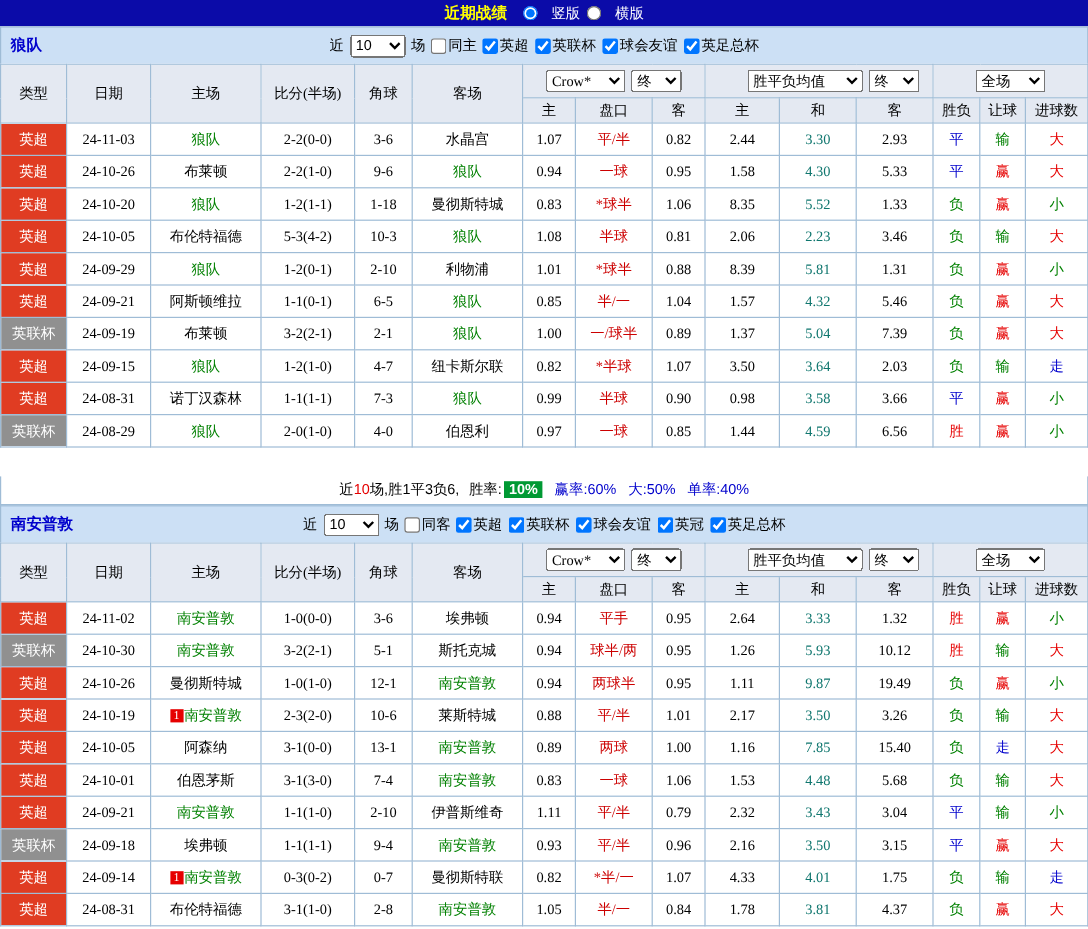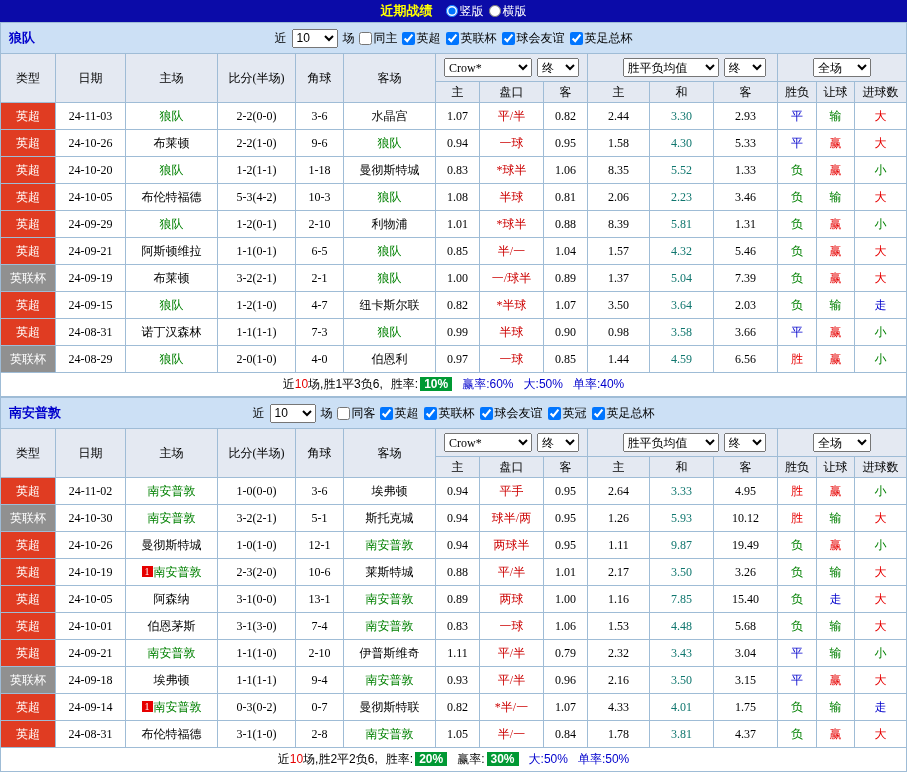--- a/index.html
+++ b/index.html
@@ -2,34 +2,34 @@
 <html><head>
 <meta charset="utf-8">
 <style>
   html,body{margin:0;padding:0;}
   body{width:907px;height:774px;overflow:hidden;background:#fff;color:#000;
        font-family:"Liberation Sans","DejaVu Sans",sans-serif;font-size:12px;}
 
   
   .topbar{height:22px;background:#0b0ba8;display:flex;align-items:center;justify-content:center;gap:5px;color:#fff;}
   .topbar .title{color:#ffff00;font-weight:bold;font-size:13px;margin-right:8px;}
-  .topbar label{display:inline-flex;align-items:center;gap:2px;cursor:pointer;}
+  .topbar label{display:inline-flex;align-items:center;gap:12px;cursor:pointer;}
   .topbar input{margin:0;width:12px;height:12px;}
 
   
   .team-row{height:30px;background:#cce0f5;border:1px solid #9fbcd6;border-bottom:none;
             display:flex;align-items:center;position:relative;}
   .team-name{position:absolute;left:8px;color:#0000cc;font-weight:bold;font-size:13px;}
   .filters{margin:0 auto;display:flex;align-items:center;gap:4px;}
   .filters .cb{display:inline-flex;align-items:center;gap:1px;}
   .filters input[type=checkbox]{width:13px;height:13px;margin:0 1px 0 0;}
   .comp-filters{display:inline-flex;align-items:center;gap:5px;}
   .sel{font-size:12px;height:19px;font-family:inherit;margin:0 1px;}
   .count{width:46px;}
-  .w-source{width:88px;}
+  .w-source{width:66px;}
   .w-time{width:42px;}
   .w-avg{width:96px;margin-left:24px;}
   .w-scope{width:58px;}
 
   
   table.stats{width:907px;border-collapse:collapse;table-layout:fixed;font-family:Liberation Serif, serif;}
   .stats th,.stats td{border:1px solid #9fbcd6;text-align:center;white-space:nowrap;overflow:hidden;padding:0;}
   .stats thead th{background:#e4e9f2;font-weight:normal;}
   .stats tr.h1 th{height:27px;}
   .stats tr.h2 th{height:20px;}
@@ -40,21 +40,21 @@
   .stats td.hdc{color:#cc0000;}
   .stats td.avg-draw{color:#0f766e;}
   .res-red{color:#e60000;}
   .res-blue{color:#0000cc;}
   .res-green{color:#008000;}
   .badge1{display:inline-block;background:#e60000;color:#fff;font-size:10px;line-height:11px;
           min-width:11px;margin-right:1px;vertical-align:1px;}
 
   
   .summary{height:23px;border:1px solid #9fbcd6;border-top:none;display:flex;align-items:center;
-           justify-content:center;gap:8px;background:#fff;}
+           justify-content:center;gap:8px;background:#fff;margin-top:24px;}
   .summary .red{color:#e60000;}
   .summary-items{display:inline-flex;gap:10px;align-items:center;}
   .stat-blue{color:#0000cc;}
   .stat-plain{color:#000;}
   .hl{background:#009933;color:#fff;padding:0 4px;font-weight:bold;margin-left:2px;}
 </style>
 </head>
 <body>
 
 <div class="topbar">
@@ -452,21 +452,21 @@
     <td>24-11-02</td>
     <td><span class="focus">南安普敦</span></td>
     <td>1-0(0-0)</td>
     <td>3-6</td>
     <td><span>埃弗顿</span></td>
     <td>0.94</td>
     <td class="hdc">平手</td>
     <td>0.95</td>
     <td>2.64</td>
     <td class="avg-draw">3.33</td>
-    <td>4.95</td>
+    <td>1.32</td>
     <td class="res-red">胜</td>
     <td class="res-red">赢</td>
     <td class="res-green">小</td>
   </tr>
         <tr>
     <td class="lg-gray">英联杯</td>
     <td>24-10-30</td>
     <td><span class="focus">南安普敦</span></td>
     <td>3-2(2-1)</td>
     <td>5-1</td>

